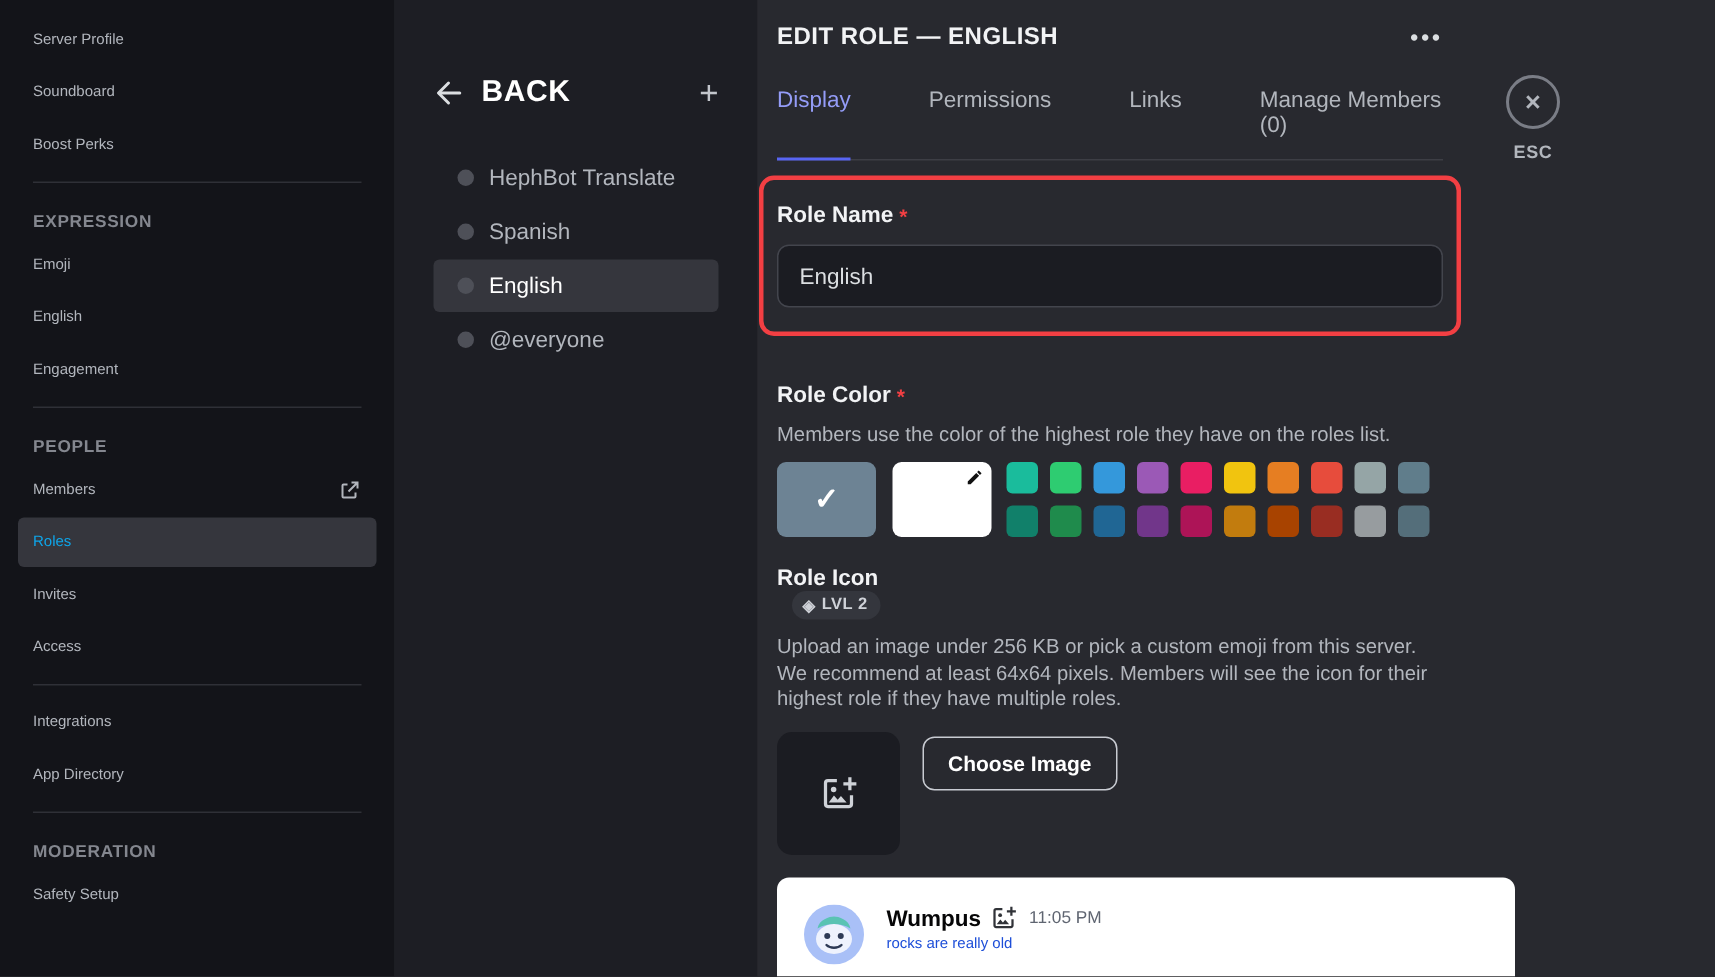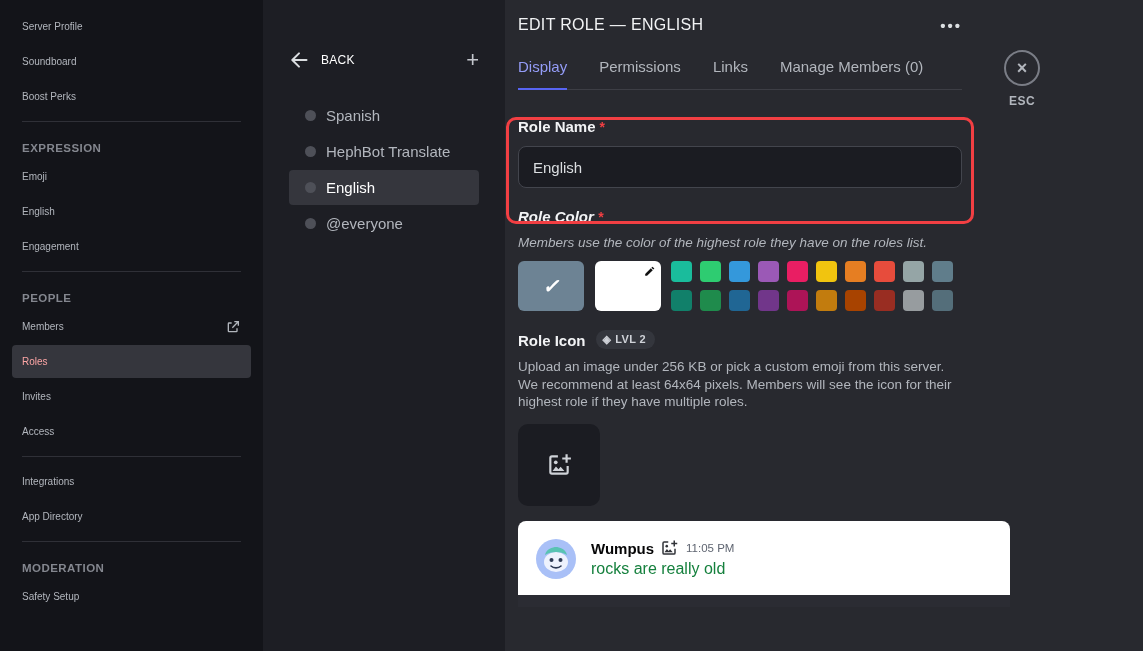--- a/index.html
+++ b/index.html
@@ -5,73 +5,73 @@
   * { box-sizing: border-box; margin: 0; padding: 0; }
   html, body { width: 1143px; height: 651px; overflow: hidden; }
   body { font-family: "Liberation Sans", sans-serif; background: #28292f; }
 
   .app { display: flex; width: 100%; height: 100%; }
 
   
   .sidebar { width: 263px; flex: none; background: #131419; padding: 10px 12px 0; overflow: hidden; }
   .side-item { display: flex; align-items: center; height: 33px; padding: 0 10px; margin-bottom: 2px;
                border-radius: 4px; color: #b2b6bd; font-size: 10px; cursor: pointer; }
-  .side-item.selected { background: #35363d; color: #fca5a5; }
+  .side-item.selected { background: #35363d; color: #0ea5e9; }
   .side-item .ext { margin-left: auto; width: 16px; height: 16px; color: #b2b6bd; }
   .side-item .ext svg { width: 16px; height: 16px; display: block; }
   .side-header { padding: 12px 10px 6px; font-size: 11.5px; font-weight: bold; letter-spacing: .04em; color: #84878f; }
   .side-divider { height: 1px; background: #2f3037; margin: 8px 10px; }
 
   
   .roles-panel { width: 242px; flex: none; background: #1d1e24; padding: 50px 26px 0; }
   .back-row { display: flex; align-items: center; color: #fff; margin-bottom: 28px; }
   .back-arrow { width: 20px; height: 20px; margin-right: 12px; color: #dbdee1; cursor: pointer; }
   .back-arrow svg { width: 20px; height: 20px; display: block; }
-  .back-label { font-size: 12px; font-weight: normal; letter-spacing: .02em; cursor: pointer; }
+  .back-label { font-size: 20px; font-weight: bold; letter-spacing: .02em; cursor: pointer; }
   .add-role { margin-left: auto; font-size: 22px; line-height: 20px; color: #c3c6cc; cursor: pointer; }
   .role-row { display: flex; align-items: center; gap: 10px; height: 35px; padding: 0 16px; margin-bottom: 1px;
               border-radius: 4px; color: #b2b6bd; font-size: 15px; cursor: pointer; }
   .role-row.selected { background: #35363d; color: #fff; }
   .role-dot { width: 11px; height: 11px; border-radius: 50%; flex: none; background: #4e5058; }
 
   
   .editor { flex: 1; position: relative; background: #28292f; overflow: hidden; }
   .content { width: 444px; margin-left: 13px; }
   .editor-head { display: flex; align-items: center; justify-content: space-between; padding-top: 16px; }
-  .editor-title { color: #f2f3f5; font-weight: normal; font-size: 16px; letter-spacing: .02em; }
+  .editor-title { color: #f2f3f5; font-weight: bold; font-size: 16px; letter-spacing: .02em; }
   .more-btn { color: #dbdee1; font-size: 15px; font-weight: bold; letter-spacing: 2px; cursor: pointer; }
 
-  .tabs { display: flex; gap: 32px; margin-top: 24px; border-bottom: 1px solid #3d3e45; }
+  .tabs { display: flex; gap: 52px; margin-top: 24px; border-bottom: 1px solid #3d3e45; }
   .tab { padding-bottom: 13px; font-size: 15px; color: #b2b6bd; border-bottom: 2px solid transparent;
          margin-bottom: -1px; cursor: pointer; }
   .tab.active { border-bottom-color: #5865f2; }
 
   .field-label { display: flex; align-items: center; font-size: 15px; font-weight: bold; color: #f2f3f5; }
   .req { color: #f23f43; margin-left: 4px; font-size: 14px; }
 
   .rolename-sec { margin-top: 28px; }
   .text-input { margin-top: 11px; width: 100%; height: 42px; background: #1b1c22; border: 1px solid #43454d;
                 border-radius: 8px; padding: 0 14px; color: #dbdee1; font-size: 15px; font-family: inherit; outline: none; }
 
-  .rolecolor-sec { margin-top: 20px; font-style: italic; }
+  .rolecolor-sec { margin-top: 50px; }
   .desc { margin-top: 9px; font-size: 13.5px; line-height: 1.32; color: #b2b6bd; }
   .swatches { display: flex; margin-top: 9px; }
   .swatch-big { width: 66px; height: 50px; border-radius: 6px; display: flex; align-items: center;
                 justify-content: center; cursor: pointer; }
   .check { color: #fff; font-size: 20px; font-weight: bold; }
   .swatch-custom { width: 66px; height: 50px; border-radius: 6px; background: #fff; margin-left: 11px;
                    position: relative; cursor: pointer; }
   .pencil { position: absolute; top: 4px; right: 5px; width: 13px; height: 13px; color: #111; }
   .pencil svg { width: 13px; height: 13px; display: block; }
   .swatch-grid { display: grid; grid-template-columns: repeat(10, 21px); grid-auto-rows: 21px;
                  column-gap: 8px; row-gap: 8px; margin-left: 10px; }
   .swatch { border-radius: 4px; cursor: pointer; }
 
   .roleicon-sec { margin-top: 19px; }
-  .roleicon-head { display: flex; align-items: flex-end; }
+  .roleicon-head { display: flex; align-items: flex-start; flex-direction: column; }
   .lvl-badge { display: flex; align-items: center; gap: 4px; margin-left: 10px; background: #34363d;
                border-radius: 10px; padding: 3px 9px 3px 7px; font-size: 11px; font-weight: bold;
                color: #cfd2d8; letter-spacing: .03em; }
   .lvl-gem { font-size: 11px; }
 
   .upload-row { display: flex; margin-top: 13px; }
   .upload-box { width: 82px; height: 82px; background: #1b1c22; border-radius: 10px; display: flex;
                 align-items: center; justify-content: center; color: #cfd2d8; cursor: pointer; }
   .upload-box svg { width: 26px; height: 26px; display: block; }
   .choose-btn { margin-left: 15px; margin-top: 3px; height: 36px; padding: 0 16px; background: transparent;
@@ -81,21 +81,21 @@
   .preview-card { position: relative; margin-top: 15px; width: 492px; height: 86px; background: #fff;
                   border-radius: 8px 8px 0 0; overflow: hidden; }
   .preview-inner { display: flex; padding: 18px 0 0 18px; gap: 15px; }
   .preview-avatar { width: 40px; height: 40px; flex: none; }
   .preview-avatar svg { width: 40px; height: 40px; display: block; }
   .pname-row { display: flex; align-items: center; gap: 6px; }
   .pname { font-size: 15px; font-weight: bold; color: #060607; }
   .picon { width: 18px; height: 18px; color: #313338; }
   .picon svg { width: 18px; height: 18px; display: block; }
   .ptime { font-size: 11.5px; color: #5f6571; margin-left: 2px; }
-  .pmsg { margin-top: 3px; font-size: 16px; color: #15803d; }
+  .pmsg { margin-top: 3px; font-size: 10px; color: #1d4ed8; }
   .preview-darkstrip { position: absolute; left: 0; right: 0; bottom: 0; height: 12px; background: #2b2c33; }
 
   .annotation { position: absolute; left: 1px; top: 117px; width: 468px; height: 107px;
                 border: 3px solid #f23f43; border-radius: 10px; pointer-events: none; z-index: 5; }
 
   .esc-block { position: absolute; top: 50px; right: 103px; display: flex; flex-direction: column;
                align-items: center; z-index: 6; }
   .esc-circle { width: 36px; height: 36px; border-radius: 50%; border: 2px solid #7a7d86; display: flex;
                 align-items: center; justify-content: center; color: #b2b6bd; font-size: 18px; font-weight: bold;
                 cursor: pointer; }
@@ -175,25 +175,25 @@
             <path d="M12 4l-8 8 8 8"></path>
             <path d="M4.5 12H21"></path>
           </svg>
       </span>
       <span class="back-label">BACK</span>
       <span class="add-role">+</span>
     </div>
 
     <div class="role-row">
       <span class="role-dot" style="background-color: rgb(78, 80, 88);"></span>
-      <span>Spanish</span>
+      <span>HephBot Translate</span>
     </div>
     <div class="role-row">
       <span class="role-dot" style="background-color: rgb(78, 80, 88);"></span>
-      <span>HephBot Translate</span>
+      <span>Spanish</span>
     </div>
     <div class="role-row selected">
       <span class="role-dot" style="background-color: rgb(78, 80, 88);"></span>
       <span>English</span>
     </div>
     <div class="role-row">
       <span class="role-dot" style="background-color: rgb(78, 80, 88);"></span>
       <span>@everyone</span>
     </div>
   </section>
@@ -276,20 +276,21 @@
         <div class="desc">Upload an image under 256 KB or pick a custom emoji from this server. We recommend at least 64x64 pixels. Members will see the icon for their highest role if they have multiple roles.</div>
         <div class="upload-row">
           <div class="upload-box">
             <svg viewBox="0 0 24 24" fill="currentColor">
                 <path d="M21 15.6V13h-2v5.5c0 .28-.22.5-.5.5h-13a.5.5 0 0 1-.5-.5v-13c0-.28.22-.5.5-.5H11V3H5.5A2.5 2.5 0 0 0 3 5.5v13A2.5 2.5 0 0 0 5.5 21h13a2.5 2.5 0 0 0 2.5-2.5v-2.9z"></path>
                 <path d="M18 2h2v3h3v2h-3v3h-2V7h-3V5h3V2z"></path>
                 <circle cx="9" cy="9.5" r="1.7"></circle>
                 <path d="M6 17.5l3.2-4.2 2.3 2.6 2-2.4 3.5 4z"></path>
               </svg>
           </div>
+          <button class="choose-btn">Choose Image</button>
         </div>
       </div>
 
       <div class="preview-card">
         <div class="preview-inner">
           <span class="preview-avatar">
             <svg viewBox="0 0 40 40">
                 <circle cx="20" cy="20" r="20" fill="#a9c0f7"></circle>
                 <ellipse cx="20" cy="23" rx="12" ry="10" fill="#eef2fd"></ellipse>
                 <circle cx="15.5" cy="21" r="2" fill="#2e3a55"></circle>

